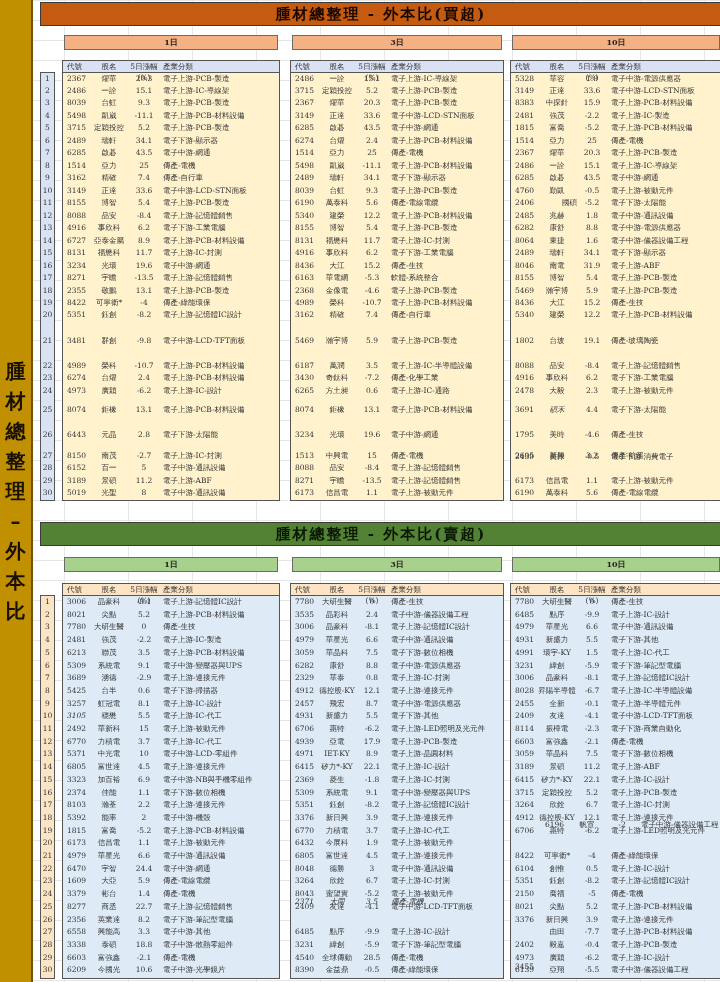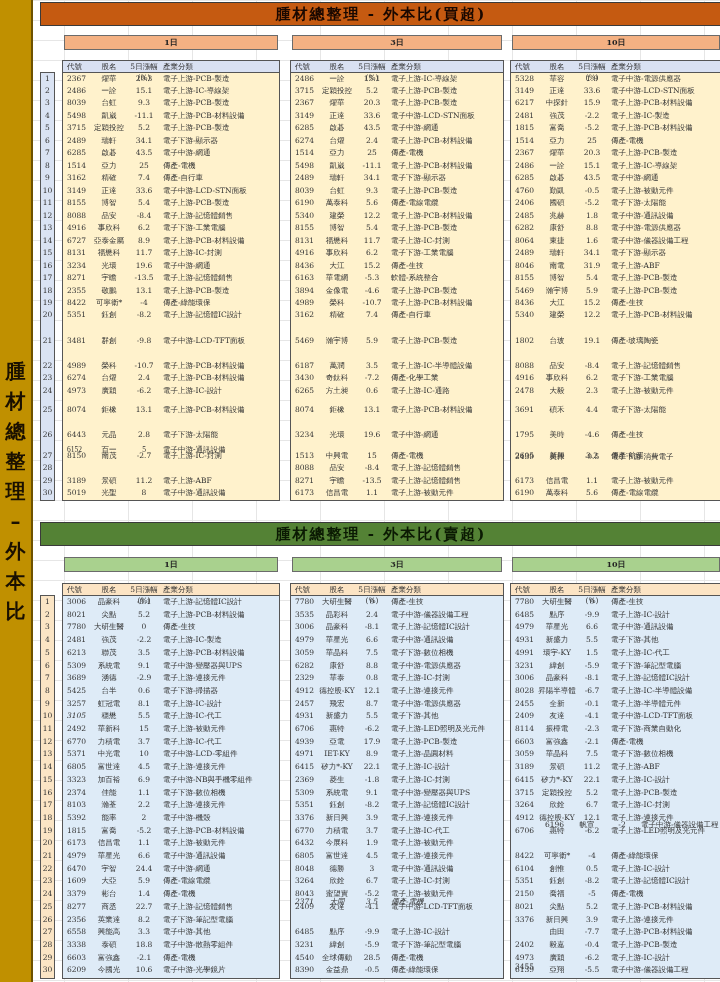--- a/index.html
+++ b/index.html
@@ -246,21 +246,21 @@
         <span class="c name" style="line-height: 12px;">元晶</span>
         <span class="c chg" style="line-height: 12px;">2.8</span>
         <span class="c ind" style="line-height: 12px;">電子下游-太陽能</span>
       </div>
       <div class="row" style="top: 389px; height: 12px;">
         <span class="c code" style="line-height: 12px;">8150</span>
         <span class="c name" style="line-height: 12px;">南茂</span>
         <span class="c chg" style="line-height: 12px;">-2.7</span>
         <span class="c ind" style="line-height: 12px;">電子上游-IC-封測</span>
       </div>
-      <div class="row" style="top: 383px; height: 12px; font-family: Liberation Serif, serif;">
+      <div class="row" style="top: 401px; height: 12px;">
         <span class="c code" style="line-height: 12px;">6152</span>
         <span class="c name" style="line-height: 12px;">百一</span>
         <span class="c chg" style="line-height: 12px;">5</span>
         <span class="c ind" style="line-height: 12px;">電子中游-通訊設備</span>
       </div>
       <div class="row" style="top: 414px; height: 12px;">
         <span class="c code" style="line-height: 12px;">3189</span>
         <span class="c name" style="line-height: 12px;">景碩</span>
         <span class="c chg" style="line-height: 12px;">11.2</span>
         <span class="c ind" style="line-height: 12px;">電子上游-ABF</span>
@@ -376,21 +376,21 @@
         <span class="c chg" style="line-height: 12px;">15.2</span>
         <span class="c ind" style="line-height: 12px;">傳產-生技</span>
       </div>
       <div class="row" style="top: 211px; height: 12px;">
         <span class="c code" style="line-height: 12px;">6163</span>
         <span class="c name" style="line-height: 12px;">華電網</span>
         <span class="c chg" style="line-height: 12px;">-5.3</span>
         <span class="c ind" style="line-height: 12px;">軟體-系統整合</span>
       </div>
       <div class="row" style="top: 224px; height: 12px;">
-        <span class="c code" style="line-height: 12px;">3894</span>
+        <span class="c code" style="line-height: 12px;">2368</span>
         <span class="c name" style="line-height: 12px;">金像電</span>
         <span class="c chg" style="line-height: 12px;">-4.6</span>
         <span class="c ind" style="line-height: 12px;">電子上游-PCB-製造</span>
       </div>
       <div class="row" style="top: 236px; height: 12px;">
         <span class="c code" style="line-height: 12px;">4989</span>
         <span class="c name" style="line-height: 12px;">榮科</span>
         <span class="c chg" style="line-height: 12px;">-10.7</span>
         <span class="c ind" style="line-height: 12px;">電子上游-PCB-材料設備</span>
       </div>
@@ -475,21 +475,21 @@
         <span class="c chg" style="line-height: 12px;">1.9</span>
         <span class="c ind" style="line-height: 12px;">電子中游-電源供應器</span>
       </div>
       <div class="row" style="top: 24px; height: 12px;">
         <span class="c code" style="line-height: 12px;">3149</span>
         <span class="c name" style="line-height: 12px;">正達</span>
         <span class="c chg" style="line-height: 12px;">33.6</span>
         <span class="c ind" style="line-height: 12px;">電子中游-LCD-STN面板</span>
       </div>
       <div class="row" style="top: 36px; height: 12px;">
-        <span class="c code" style="line-height: 12px;">6217</span>
+        <span class="c code" style="line-height: 12px;">8383</span>
         <span class="c name" style="line-height: 12px;">中探針</span>
         <span class="c chg" style="line-height: 12px;">15.9</span>
         <span class="c ind" style="line-height: 12px;">電子上游-PCB-材料設備</span>
       </div>
       <div class="row" style="top: 49px; height: 12px;">
         <span class="c code" style="line-height: 12px;">2481</span>
         <span class="c name" style="line-height: 12px;">強茂</span>
         <span class="c chg" style="line-height: 12px;">-2.2</span>
         <span class="c ind" style="line-height: 12px;">電子上游-IC-製造</span>
       </div>
@@ -524,21 +524,21 @@
         <span class="c ind" style="line-height: 12px;">電子中游-網通</span>
       </div>
       <div class="row" style="top: 124px; height: 12px;">
         <span class="c code" style="line-height: 12px;">4760</span>
         <span class="c name" style="line-height: 12px;">勤凱</span>
         <span class="c chg" style="line-height: 12px;">-0.5</span>
         <span class="c ind" style="line-height: 12px;">電子上游-被動元件</span>
       </div>
       <div class="row" style="top: 136px; height: 12px;">
         <span class="c code" style="line-height: 12px;">2406</span>
-        <span class="c name" style="line-height: 12px;">國碩</span>
+        <span class="c name" style="line-height: 12px; text-align: right;">國碩</span>
         <span class="c chg" style="line-height: 12px;">-5.2</span>
         <span class="c ind" style="line-height: 12px;">電子下游-太陽能</span>
       </div>
       <div class="row" style="top: 149px; height: 12px;">
         <span class="c code" style="line-height: 12px;">2485</span>
         <span class="c name" style="line-height: 12px;">兆赫</span>
         <span class="c chg" style="line-height: 12px;">1.8</span>
         <span class="c ind" style="line-height: 12px;">電子中游-通訊設備</span>
       </div>
       <div class="row" style="top: 161px; height: 12px;">
@@ -608,21 +608,21 @@
         <span class="c ind" style="line-height: 12px;">電子下游-工業電腦</span>
       </div>
       <div class="row" style="top: 324px; height: 12px;">
         <span class="c code" style="line-height: 12px;">2478</span>
         <span class="c name" style="line-height: 12px;">大毅</span>
         <span class="c chg" style="line-height: 12px;">2.3</span>
         <span class="c ind" style="line-height: 12px;">電子上游-被動元件</span>
       </div>
       <div class="row" style="top: 343px; height: 12px;">
         <span class="c code" style="line-height: 12px;">3691</span>
-        <span class="c name" style="line-height: 12px;">碩禾</span>
+        <span class="c name" style="line-height: 12px; font-style: italic;">碩禾</span>
         <span class="c chg" style="line-height: 12px;">4.4</span>
         <span class="c ind" style="line-height: 12px;">電子下游-太陽能</span>
       </div>
       <div class="row" style="top: 368px; height: 12px;">
         <span class="c code" style="line-height: 12px;">1795</span>
         <span class="c name" style="line-height: 12px;">美時</span>
         <span class="c chg" style="line-height: 12px;">-4.6</span>
         <span class="c ind" style="line-height: 12px;">傳產-生技</span>
       </div>
       <div class="row" style="top: 389px; height: 12px;">

